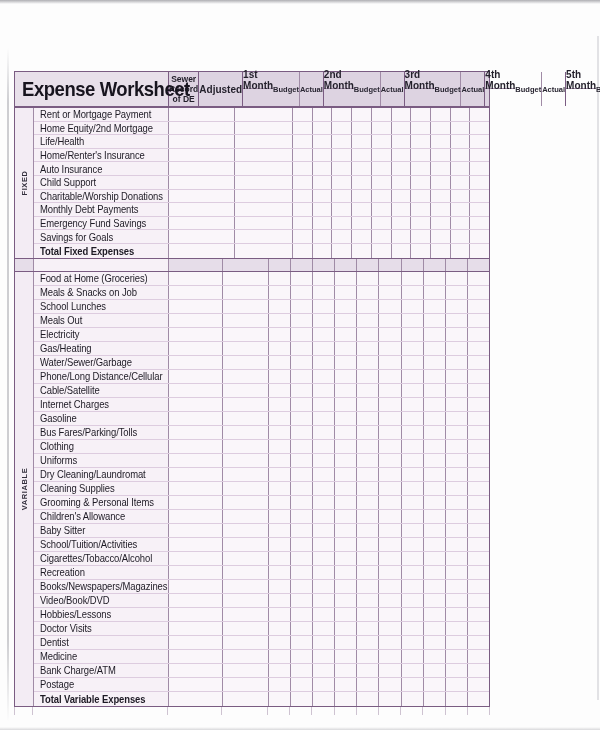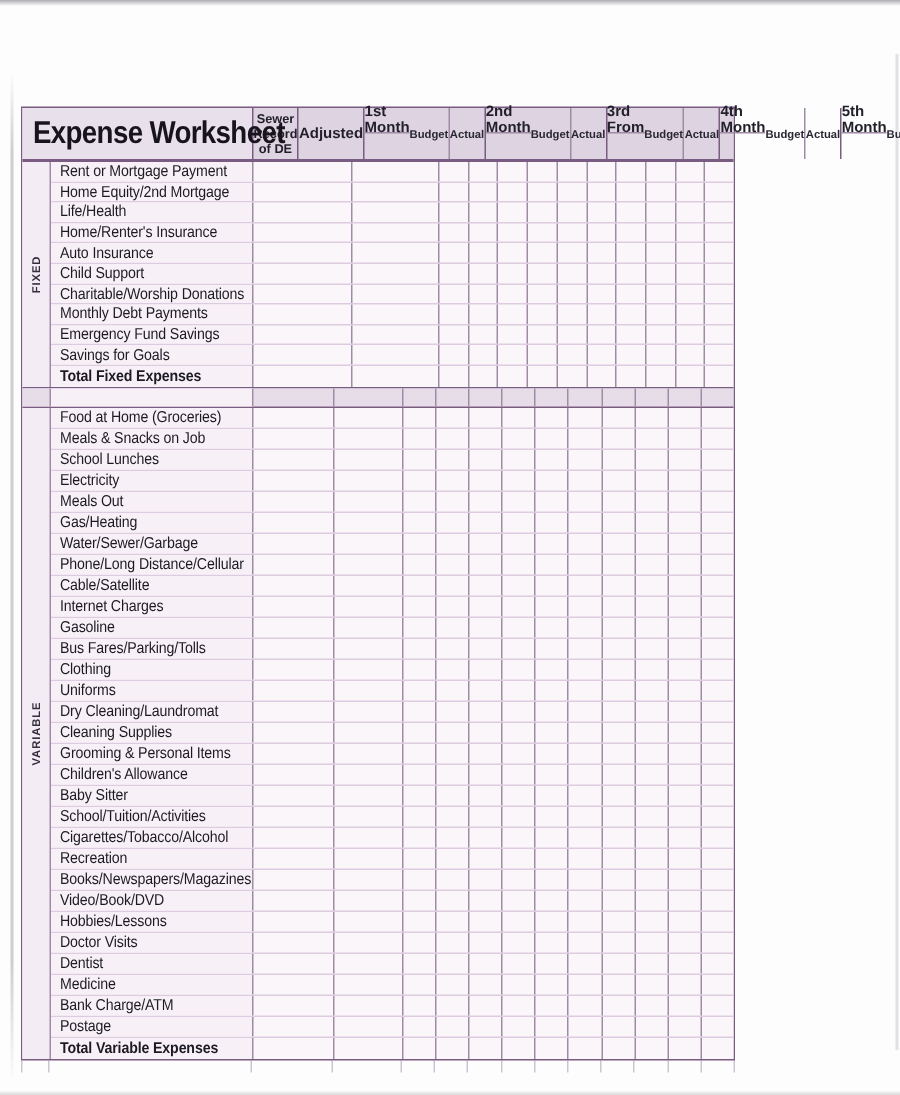--- a/index.html
+++ b/index.html
@@ -103,21 +103,21 @@
     </div>
   </div>
             <div class="month-group">
     <div class="month-name">2nd Month</div>
     <div class="month-sub">
       <div class="sub-cell budget">Budget</div>
       <div class="sub-cell">Actual</div>
     </div>
   </div>
             <div class="month-group">
-    <div class="month-name">3rd From</div>
+    <div class="month-name">3rd Month</div>
     <div class="month-sub">
       <div class="sub-cell budget">Budget</div>
       <div class="sub-cell">Actual</div>
     </div>
   </div>
             <div class="month-group">
     <div class="month-name">4th Month</div>
     <div class="month-sub">
       <div class="sub-cell budget">Budget</div>
       <div class="sub-cell">Actual</div>
@@ -396,38 +396,38 @@
     <div class="cell small"></div>
     <div class="cell small"></div>
     <div class="cell small"></div>
     <div class="cell small"></div>
     <div class="cell small"></div>
     <div class="cell small"></div>
     <div class="cell small"></div>
   </div>
             <div class="grid-row">
     <div class="cell name">
+      <span class="cond">Meals Out</span>
+    </div>
+    <div class="cell record"></div>
+    <div class="cell adj"></div>
+    <div class="cell small"></div>
+    <div class="cell small"></div>
+    <div class="cell small"></div>
+    <div class="cell small"></div>
+    <div class="cell small"></div>
+    <div class="cell small"></div>
+    <div class="cell small"></div>
+    <div class="cell small"></div>
+    <div class="cell small"></div>
+    <div class="cell small"></div>
+  </div>
+            <div class="grid-row">
+    <div class="cell name">
       <span class="cond">Electricity</span>
-    </div>
-    <div class="cell record"></div>
-    <div class="cell adj"></div>
-    <div class="cell small"></div>
-    <div class="cell small"></div>
-    <div class="cell small"></div>
-    <div class="cell small"></div>
-    <div class="cell small"></div>
-    <div class="cell small"></div>
-    <div class="cell small"></div>
-    <div class="cell small"></div>
-    <div class="cell small"></div>
-    <div class="cell small"></div>
-  </div>
-            <div class="grid-row">
-    <div class="cell name">
-      <span class="cond">Meals Out</span>
     </div>
     <div class="cell record"></div>
     <div class="cell adj"></div>
     <div class="cell small"></div>
     <div class="cell small"></div>
     <div class="cell small"></div>
     <div class="cell small"></div>
     <div class="cell small"></div>
     <div class="cell small"></div>
     <div class="cell small"></div>

